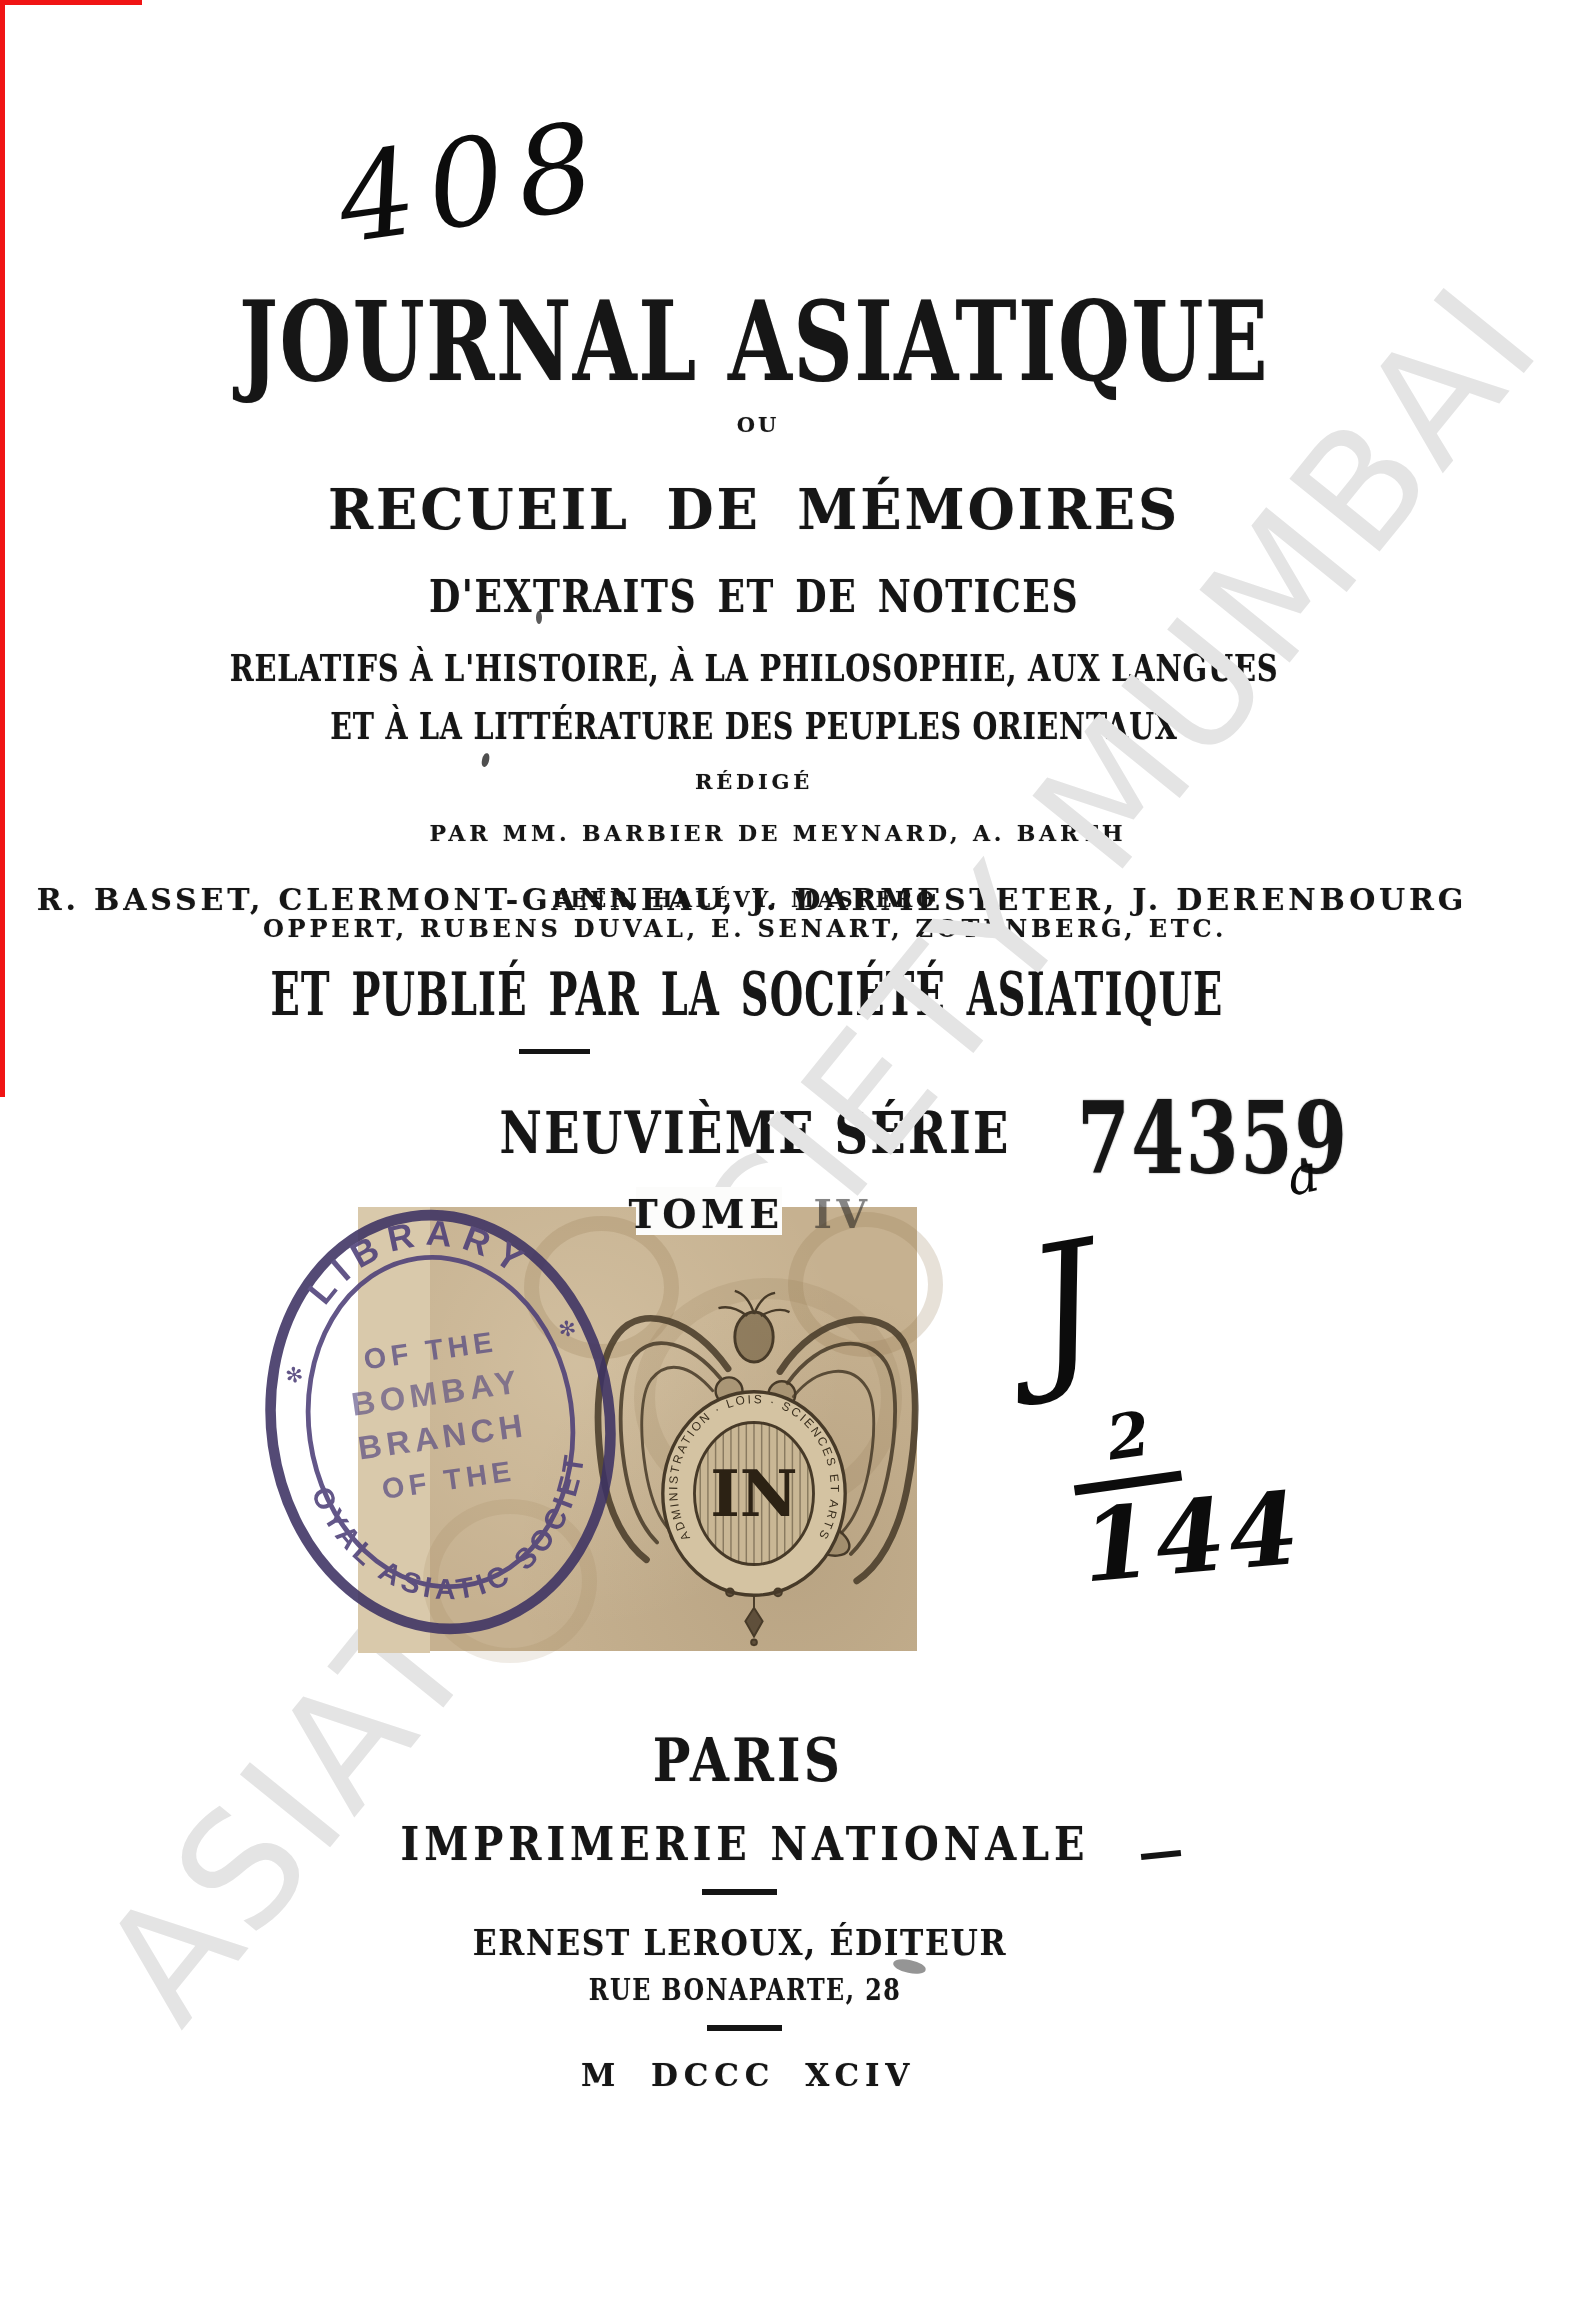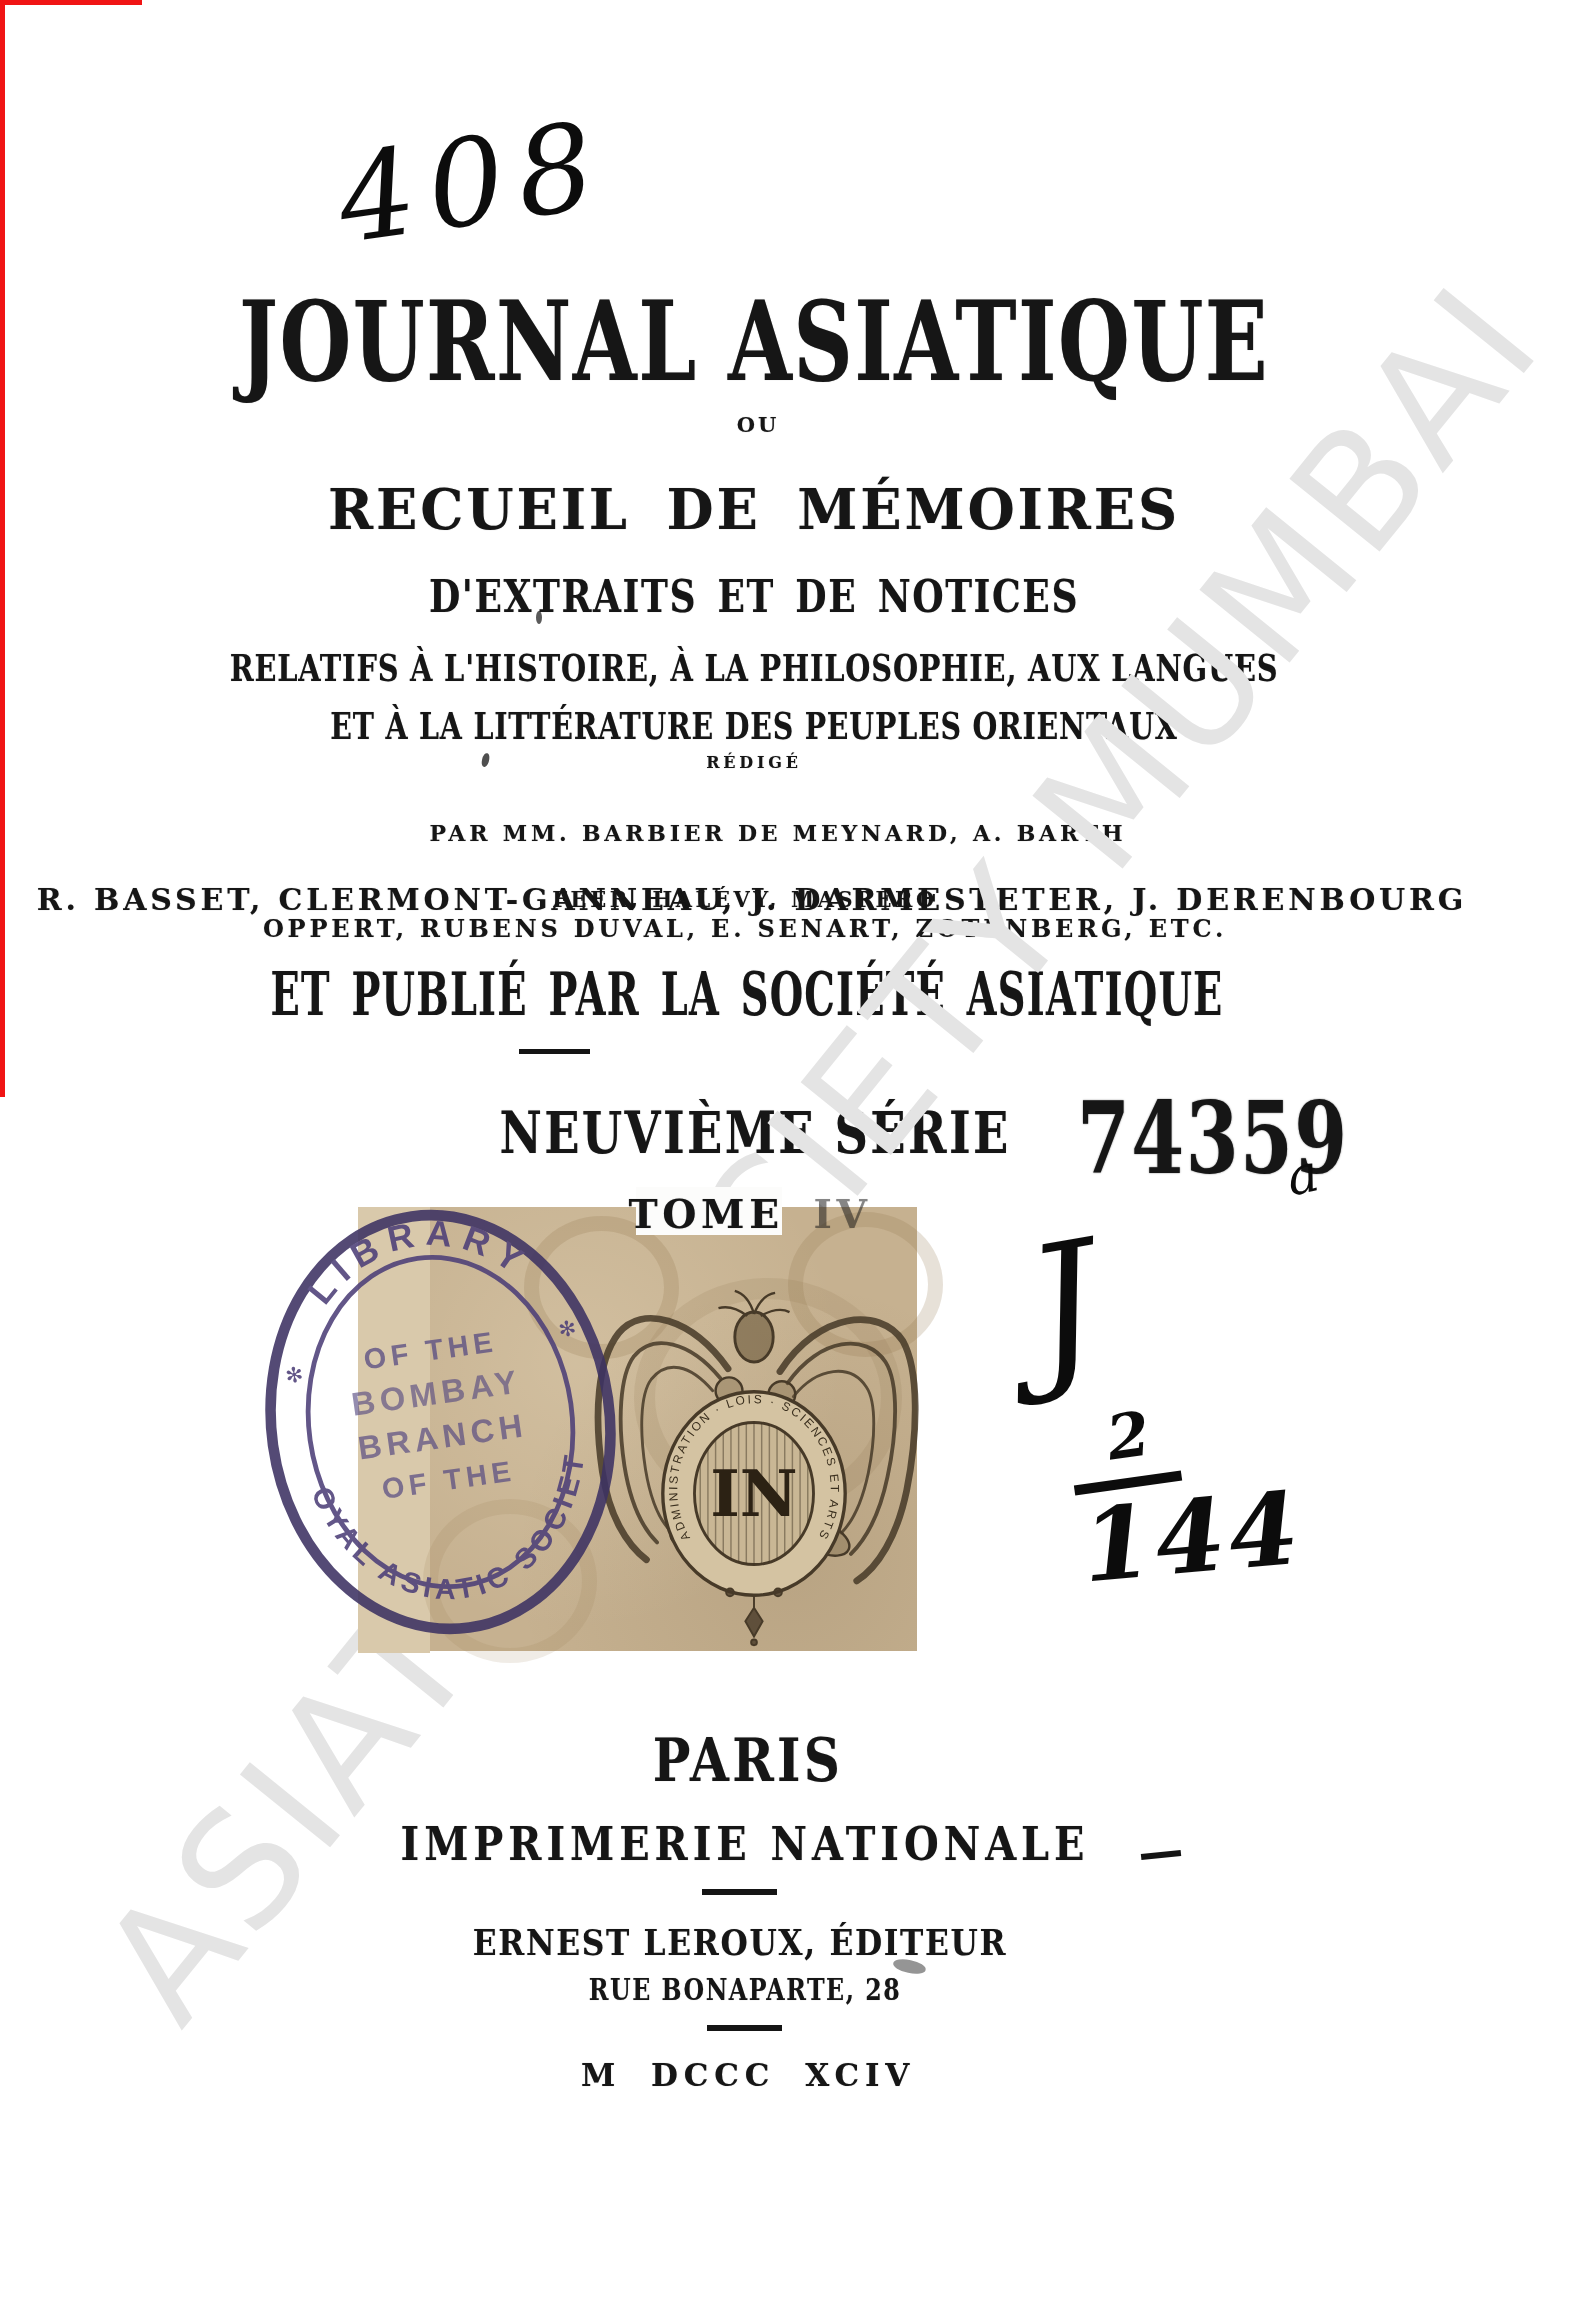--- a/index.html
+++ b/index.html
@@ -35,21 +35,21 @@
   
   .emblem-svg{position:absolute;left:586px;top:1287px;z-index:4;}
   .stamp-svg{position:absolute;left:253px;top:1201px;z-index:5;}
   
   .l-title {left:754px;top:287px;font-size:110px;letter-spacing:1.9px;transform:translateX(-50%) scaleX(.75);}
   .l-ou    {left:758px;top:414px;font-size:21px;letter-spacing:2.9px;transform:translateX(-50%);}
   .l-rec   {left:754px;top:481px;font-size:56px;letter-spacing:2.9px;word-spacing:15.4px;transform:translateX(-50%) scaleX(.97);}
   .l-ext   {left:754px;top:575px;font-size:44px;letter-spacing:1.9px;word-spacing:7.7px;transform:translateX(-50%) scaleX(.82);}
   .l-rel   {left:754px;top:650px;font-size:37px;letter-spacing:1px;transform:translateX(-50%) scaleX(.78);}
   .l-lit   {left:754px;top:708px;font-size:37px;letter-spacing:1px;transform:translateX(-50%) scaleX(.77);}
-  .l-red   {left:754px;top:755px;font-size:16px;letter-spacing:3.8px;transform:translateX(-50%);}
+  .l-red   {left:754px;top:771px;font-size:21px;letter-spacing:3.8px;transform:translateX(-50%);}
   .l-ed1   {left:754px;top:822px;font-size:22px;letter-spacing:3.8px;transform:translateX(-50%);margin-left:24px;}
   .l-ed2   {left:752px;top:854px;font-size:30px;letter-spacing:3.8px;transform:translateX(-50%);margin-top:31px;}
   .l-ed3   {left:745px;top:888px;font-size:22px;letter-spacing:3.8px;transform:translateX(-50%) scaleX(.95);}
   .l-ed4   {left:745px;top:917px;font-size:24px;letter-spacing:3.8px;transform:translateX(-50%);}
   .l-pub   {left:747px;top:965px;font-size:59px;letter-spacing:1.9px;word-spacing:9.6px;transform:translateX(-50%) scaleX(.65);}
   .l-ser   {left:755px;top:1104px;font-size:58px;letter-spacing:2.9px;transform:translateX(-50%) scaleX(.80);}
   .l-acc   {left:1077px;top:1088px;font-size:100px;letter-spacing:1.9px;transform:scaleX(.76);transform-origin:left top;
             text-shadow:0 0 1.9px rgba(0,0,0,.6);}
   .l-tome  {left:750px;top:1194px;font-size:40px;letter-spacing:4.8px;word-spacing:11.5px;transform:translateX(-50%) scaleX(.98);z-index:6;}
   .tome-iv {opacity:.52;}

